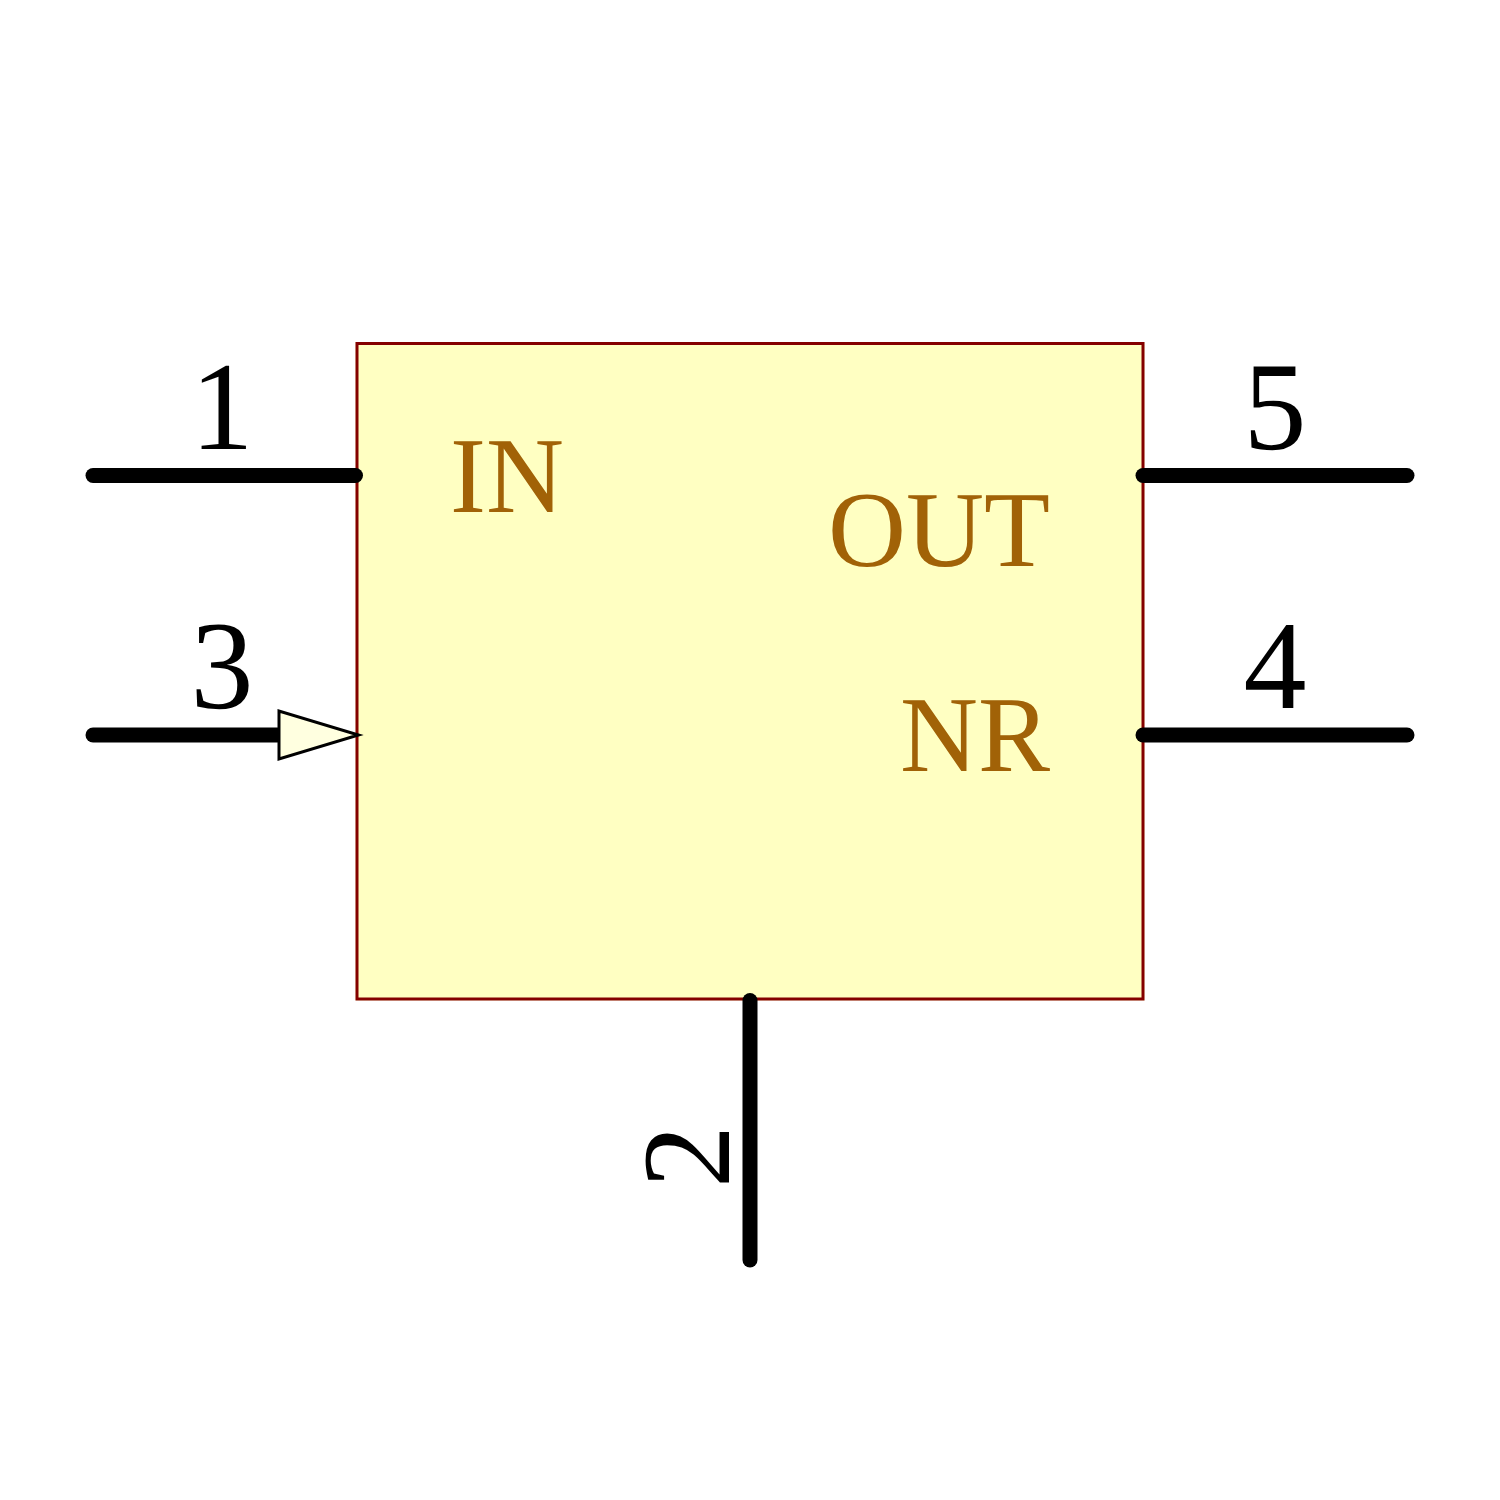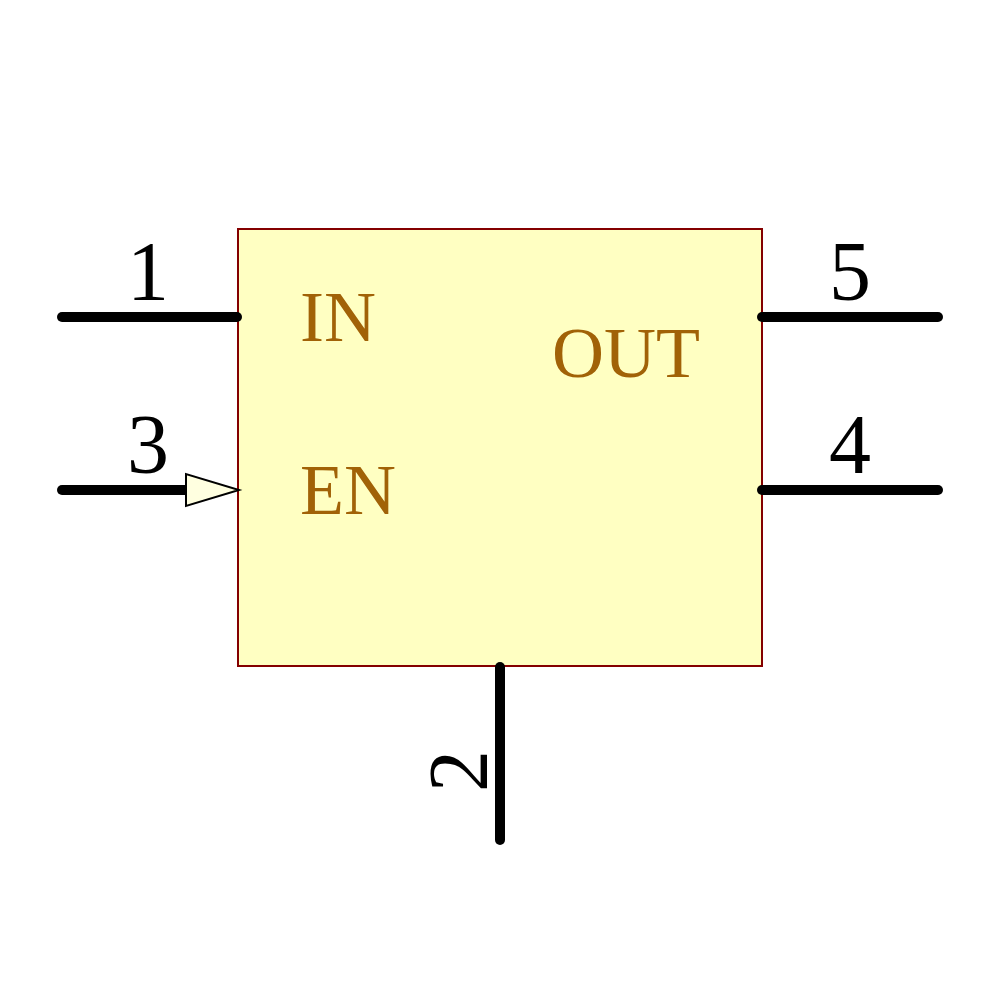--- a/index.html
+++ b/index.html
@@ -102,16 +102,16 @@
     <polygon points="4,4 4,36 57,20" fill="#FFFFE0" stroke="#000000" stroke-width="2"></polygon>
   </svg>
 
   <div class="pin-number num-pin1">1</div>
   <div class="pin-number num-pin3">3</div>
   <div class="pin-number num-pin5">5</div>
   <div class="pin-number num-pin4">4</div>
   <div class="pin-number num-pin2">2</div>
 
   <div class="pin-name name-in">IN</div>
-  <div class="pin-name name-en">EN</div>
   <div class="pin-name name-out">OUT</div>
+  <div class="pin-name name-nr">NR</div>
 
 </div>
 
 </body></html>

